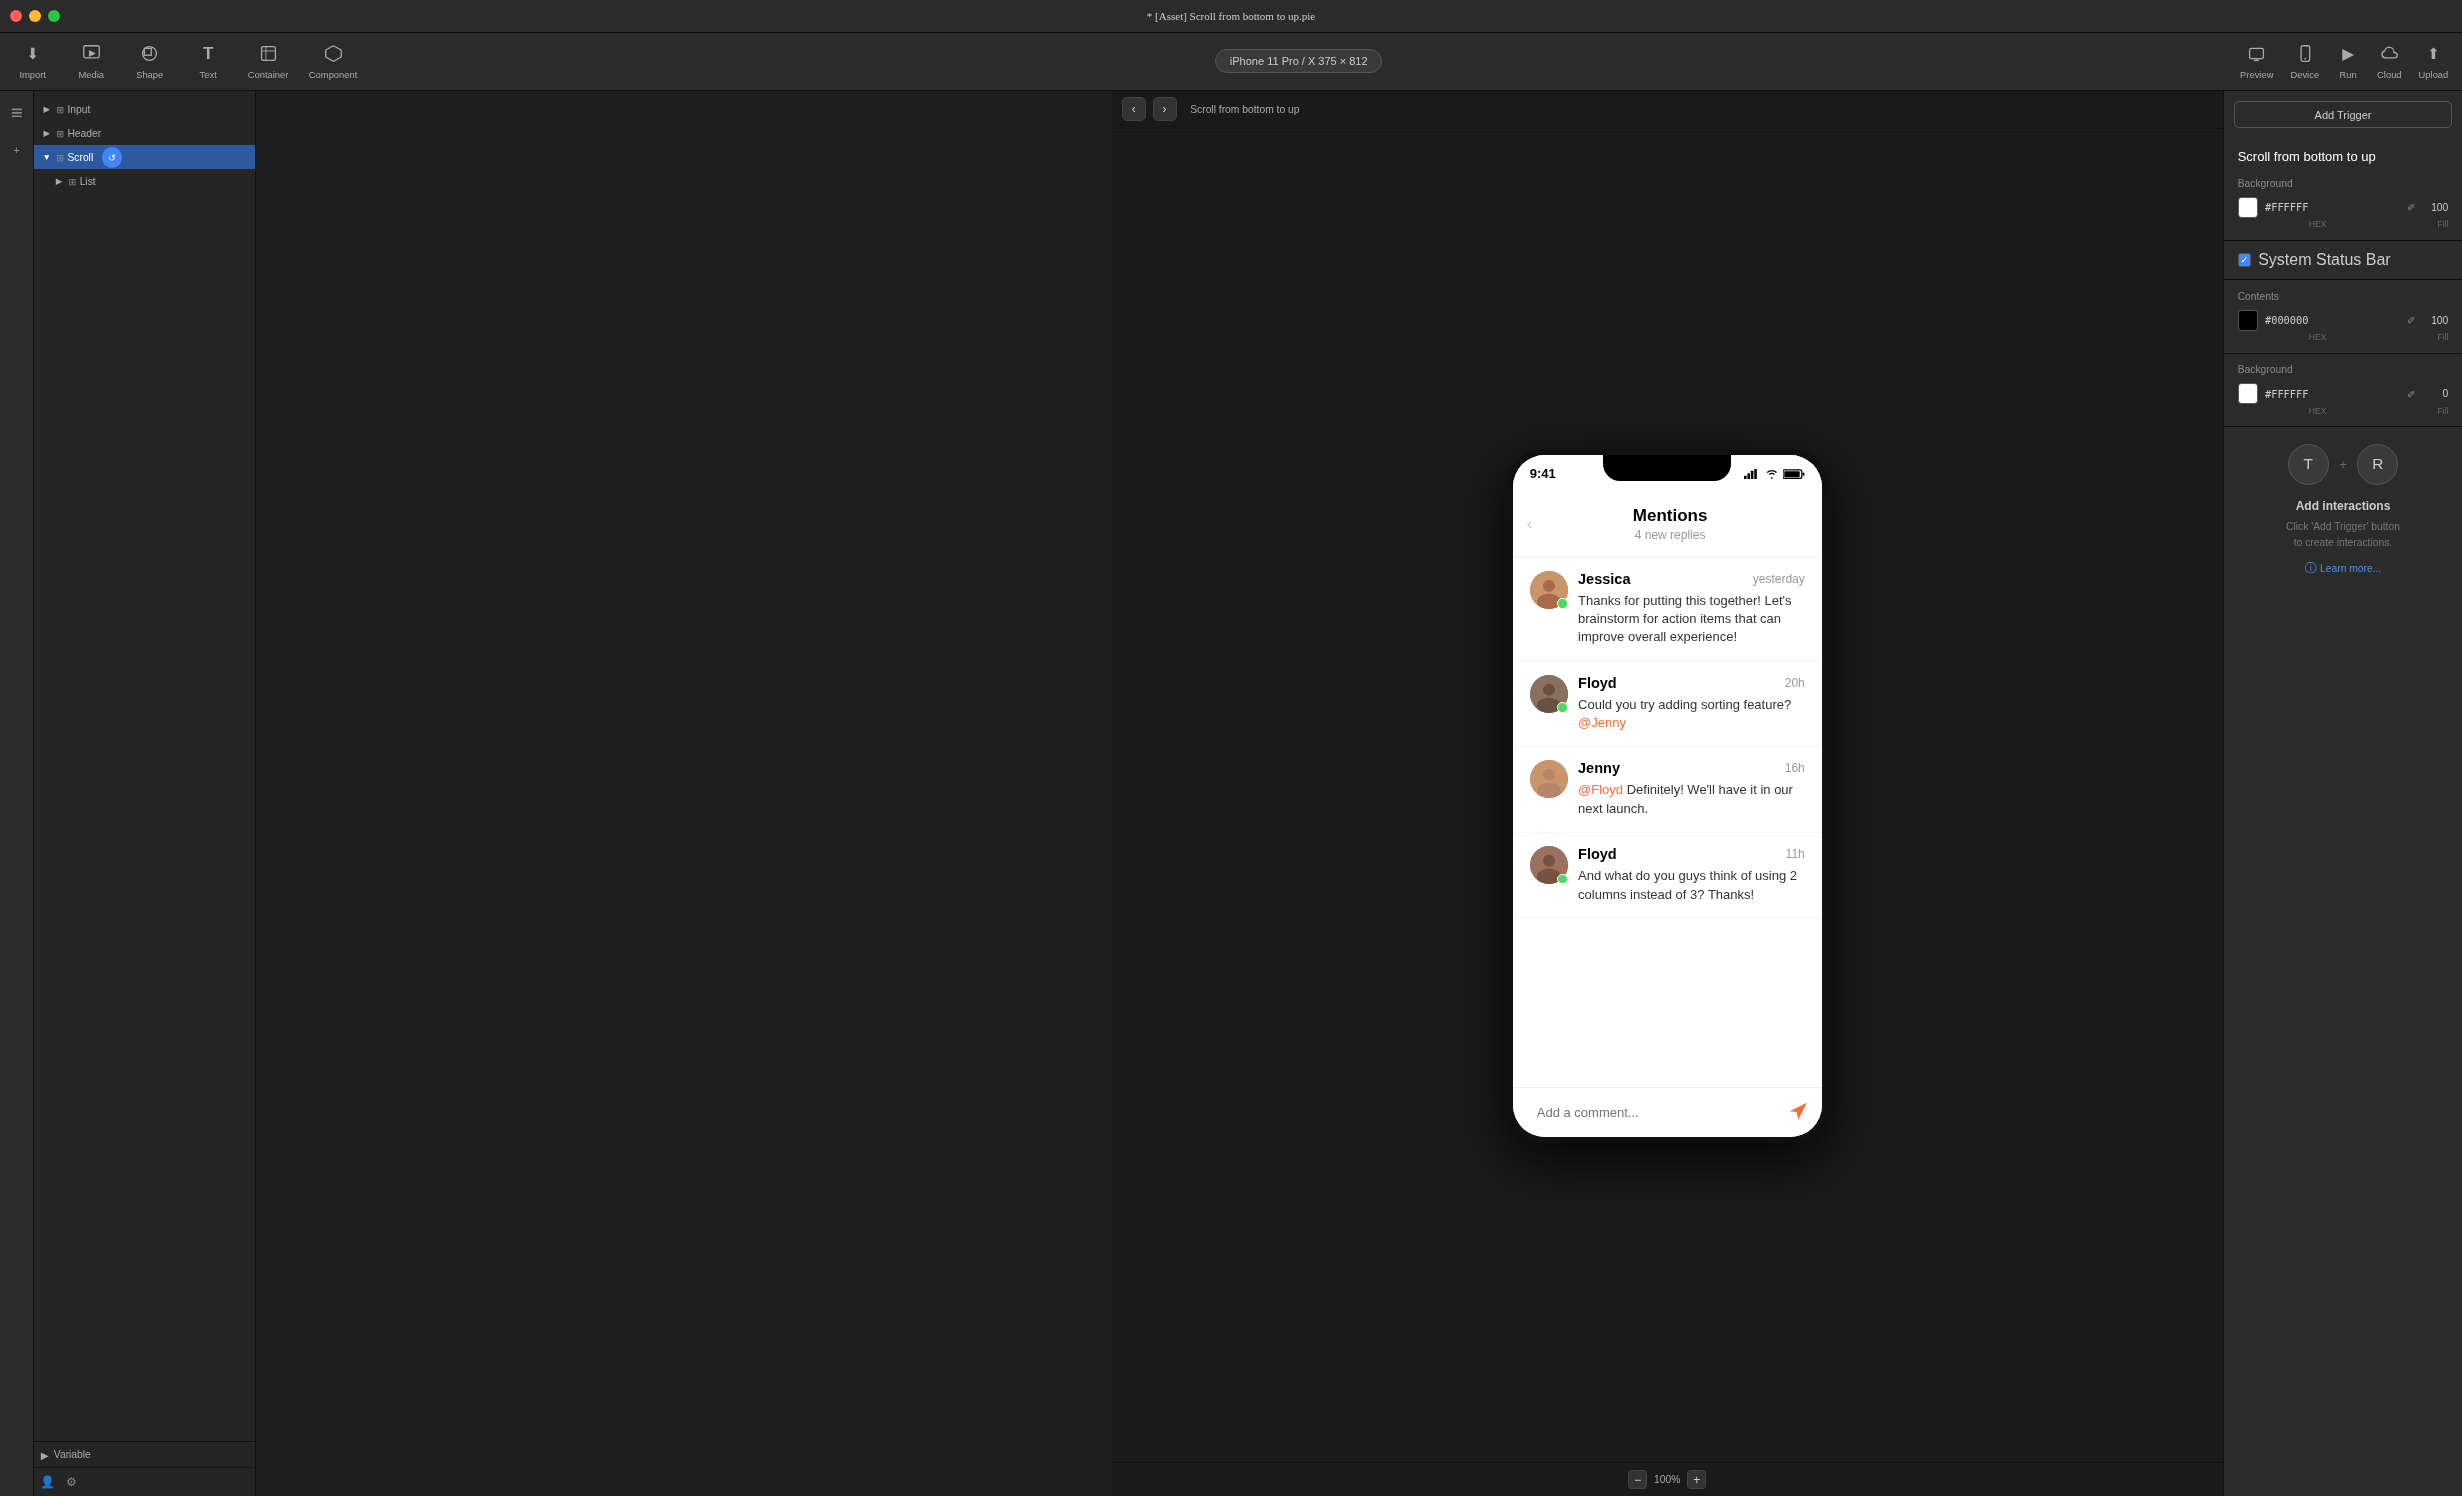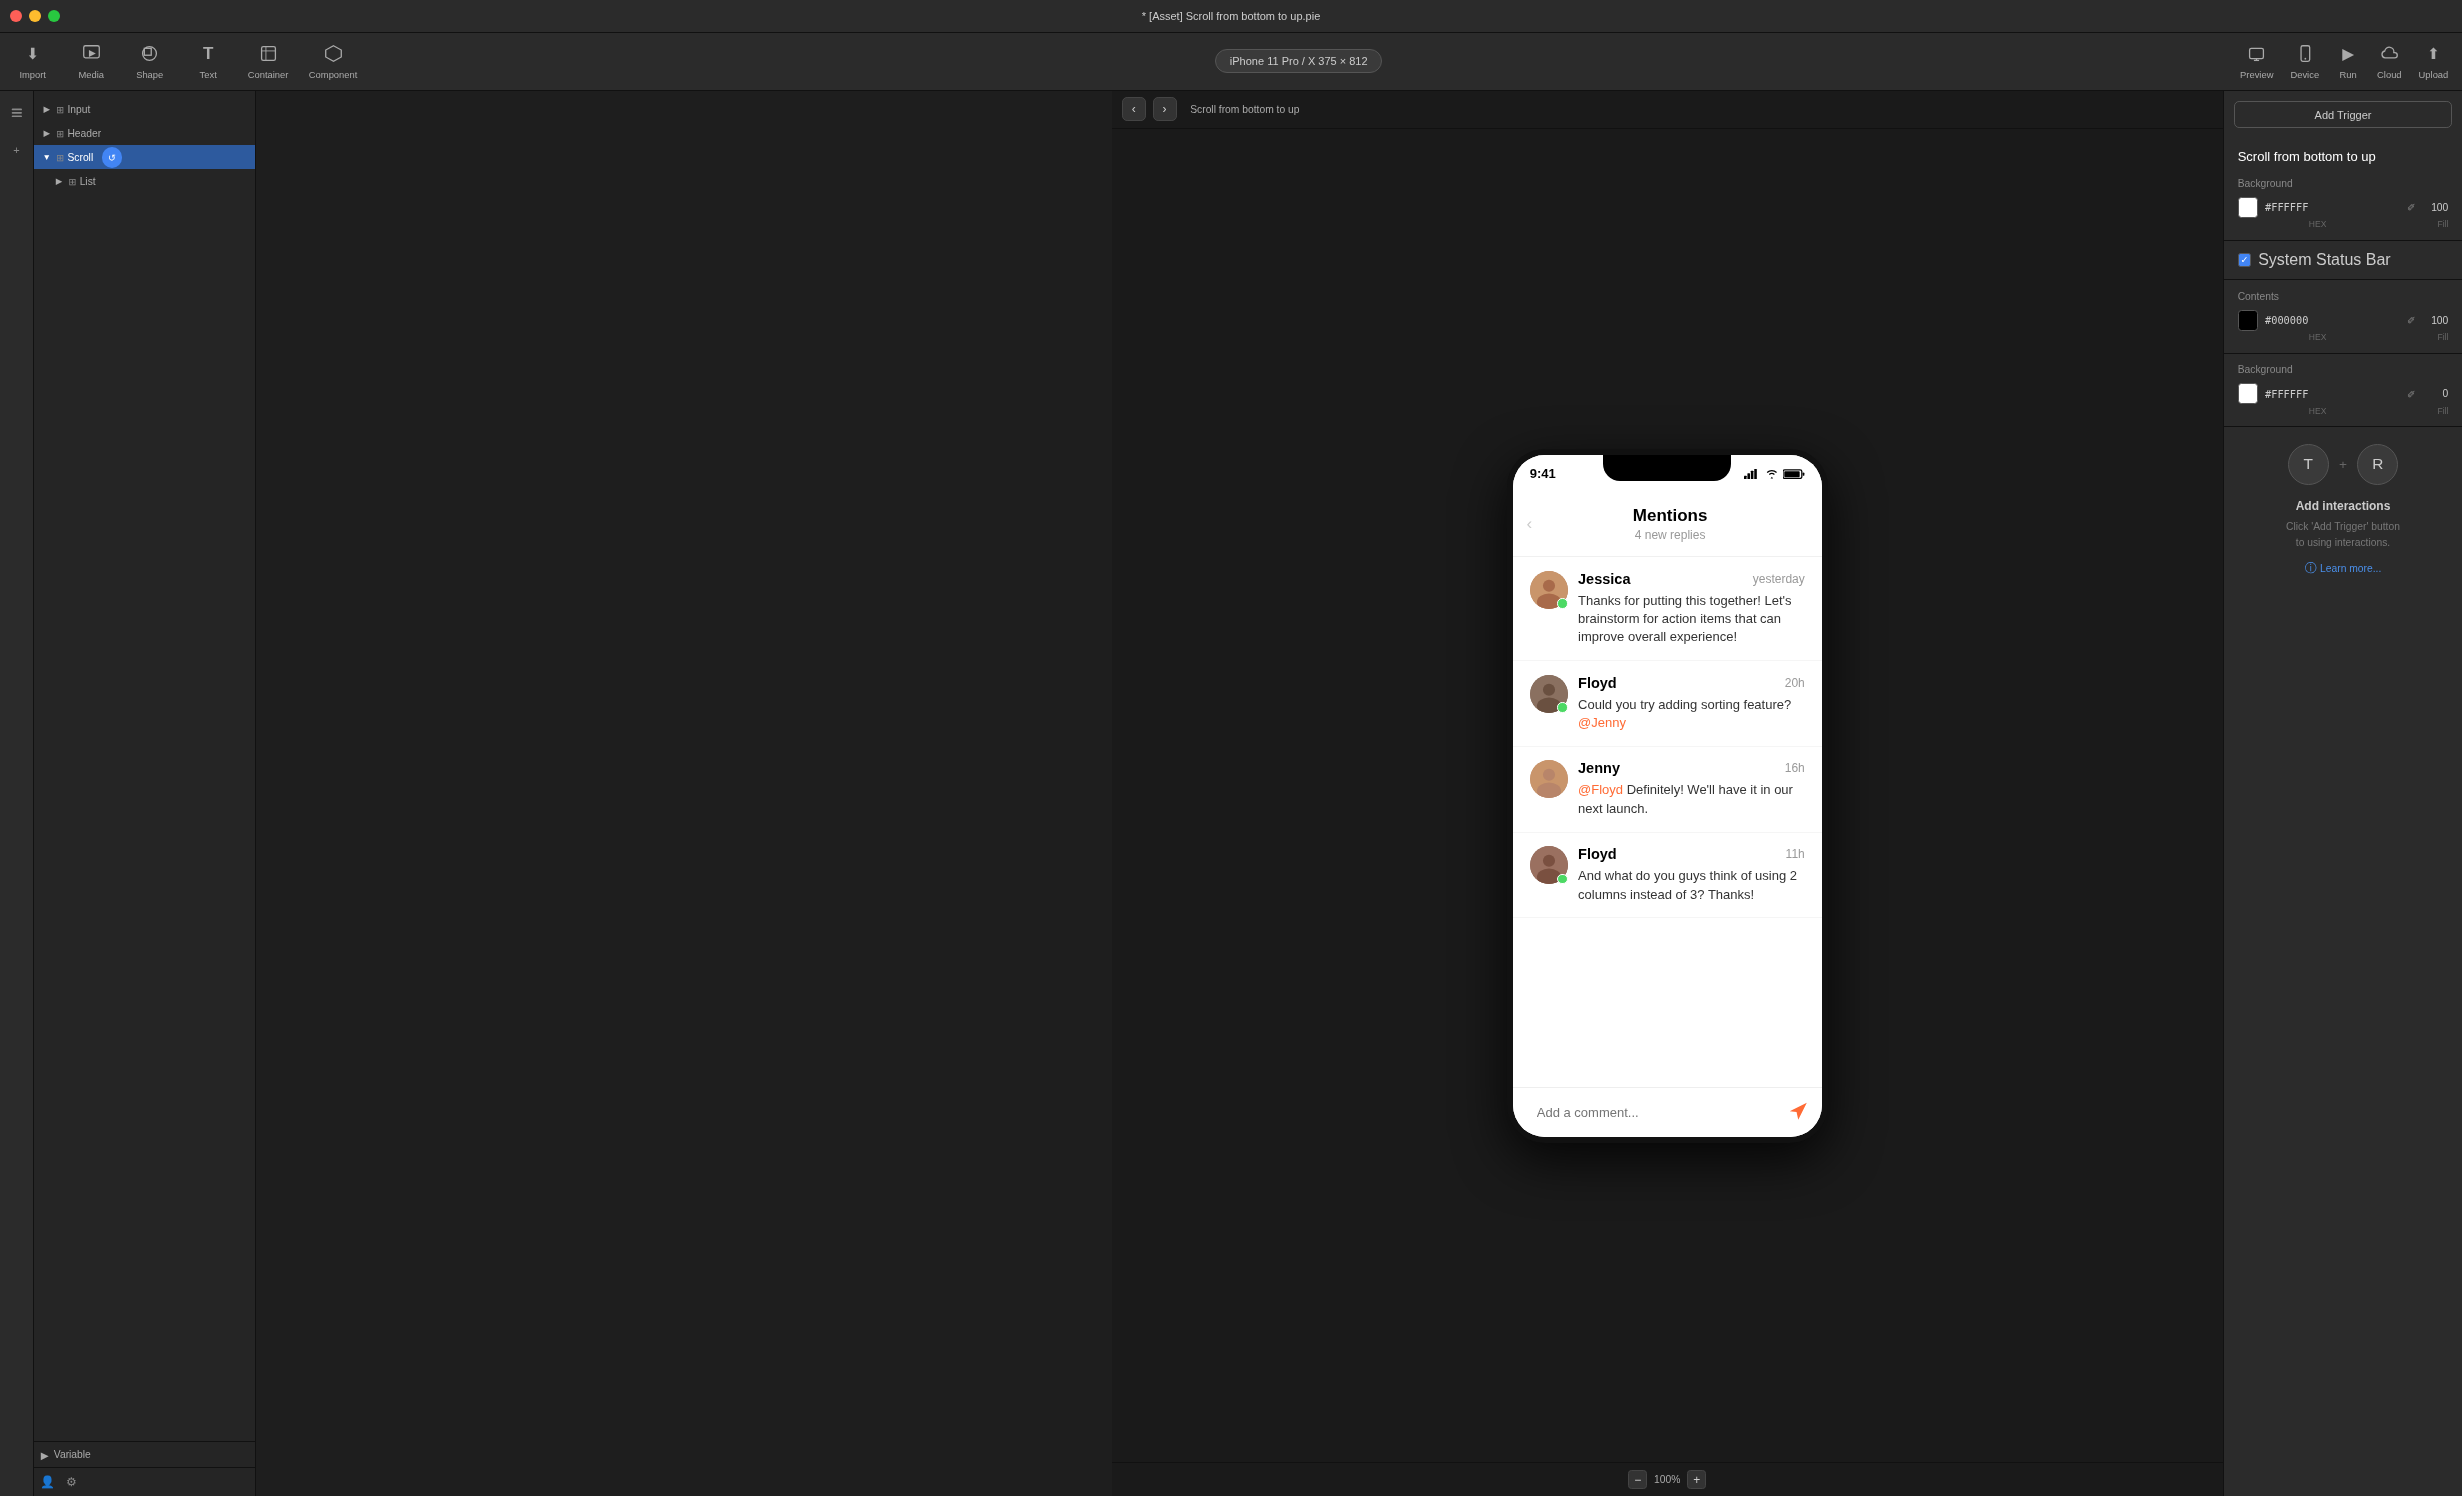--- a/index.html
+++ b/index.html
@@ -7,20 +7,21 @@
 
     
     .title-bar {
       background: #2b2b2b;
       height: 32.5px;
       display: flex;
       align-items: center;
       justify-content: center;
       position: relative;
       border-bottom: 0.9px solid #111;
+      font-family: Liberation Serif, serif;
     }
     .title-bar-buttons {
       position: absolute;
       left: 10.3px;
       display: flex;
       gap: 6.8px;
     }
     .title-bar-btn {
       width: 12px; height: 12px;
       border-radius: 50%;
@@ -833,21 +834,21 @@
 
     <div class="interactions-area">
       <div class="interaction-icons">
         <div class="interaction-icon-circle">T</div>
         <span class="plus-icon">+</span>
         <div class="interaction-icon-circle">R</div>
       </div>
       <div class="interaction-title">Add interactions</div>
       <div class="interaction-desc">
         <span>Click 'Add Trigger' button</span><br>
-        <span>to using interactions.</span>
+        <span>to create interactions.</span>
       </div>
       <div class="learn-more-link">
         <span class="info-icon">ⓘ</span>
         <span>Learn more...</span>
       </div>
     </div>
   </div>
 
 </div>
 

